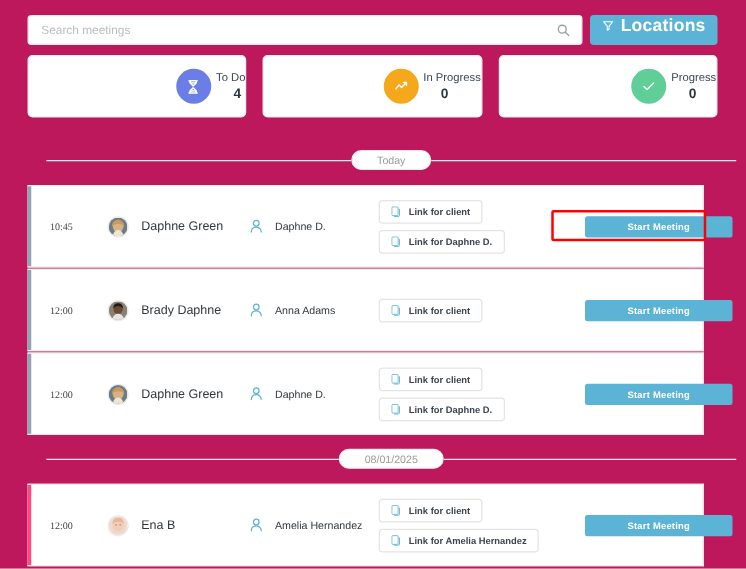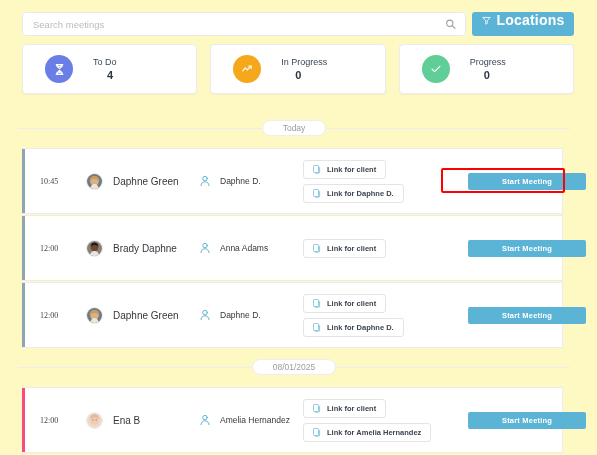--- a/index.html
+++ b/index.html
@@ -2,21 +2,21 @@
 <html><head>
 <meta charset="utf-8">
 <style>
   * { box-sizing: border-box; margin: 0; padding: 0; }
   html, body {
     width: 597px; height: 455px;
     background: #ffffff;
     font-family: "Liberation Sans", sans-serif;
     overflow: hidden;
   }
-  .page { width: 597px; height: 455px; position: relative; background:#fef9c3; }
+  .page { width: 597px; height: 455px; position: relative; background:#be185d; }
 
   
   .search-row {
     position: absolute; left: 22px; top: 12px;
     width: 552px; height: 24px;
     display: flex; align-items: stretch; gap: 6px;
   }
   .search-box {
     flex: 1 1 auto; position: relative;
     background: #fff;
@@ -54,35 +54,35 @@
     width: 552px; height: 50px;
     display: flex; gap: 13px;
   }
   .stat-card {
     flex: 1 1 0;
     background: #ffffff;
     border: 1px solid #ececec;
     border-radius: 4px;
     box-shadow: 0 1px 2px rgba(0,0,0,.045);
     display: flex; align-items: center;
-    padding-left: 22px; gap: 20px;
+    padding-left: 22px; gap: 4px; justify-content: flex-end;
   }
   .stat-circle {
     width: 28px; height: 28px; border-radius: 50%;
     display: flex; align-items: center; justify-content: center;
     flex: 0 0 28px;
   }
   .stat-circle svg { display: block; }
   .stat-text { display: flex; flex-direction: column; gap: 3px; }
   .stat-label { font-size: 9px; color: #3b4757; line-height: 1; }
   .stat-count { font-size: 11px; color: #2c3642; font-weight: bold; line-height: 1; padding-left:14px;}
 
   
   .divider {
-    position: absolute; left: 18px; width: 552px; height: 16px;
+    position: absolute; left: 37px; width: 552px; height: 16px;
     display: flex; align-items: center;
   }
   .divider .line { flex: 1 1 auto; height: 1px; background: #ededed; }
   .divider .pill {
     flex: 0 0 auto;
     border: 1px solid #ededed;
     border-radius: 9px;
     padding: 2px 20px;
     font-size: 8.5px; color: #9b9b9b;
     background: #fff;

